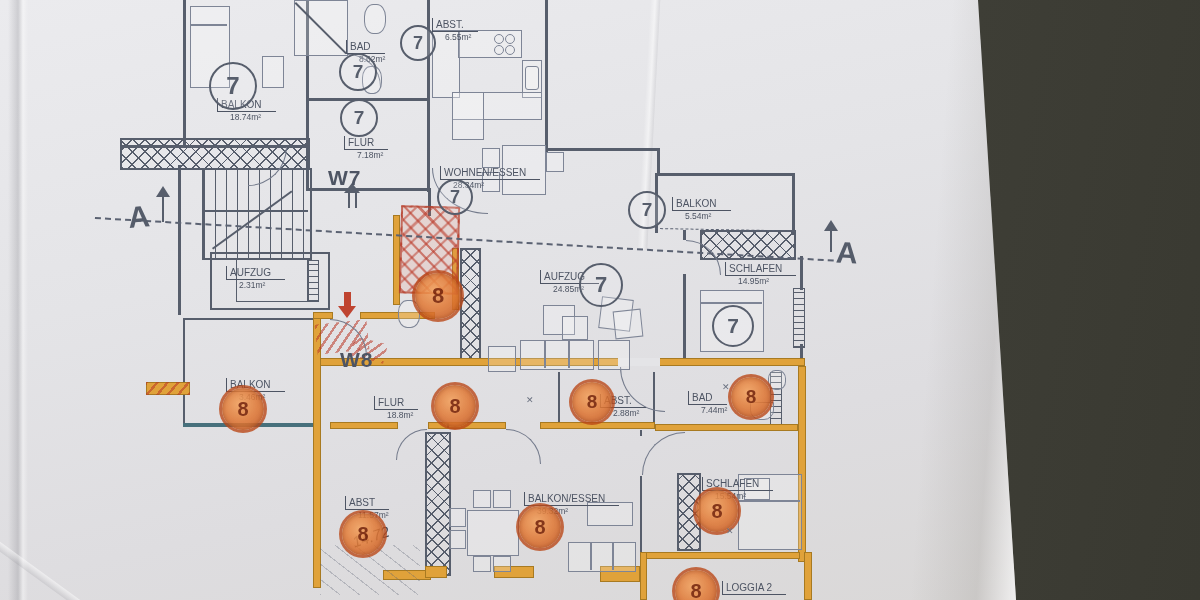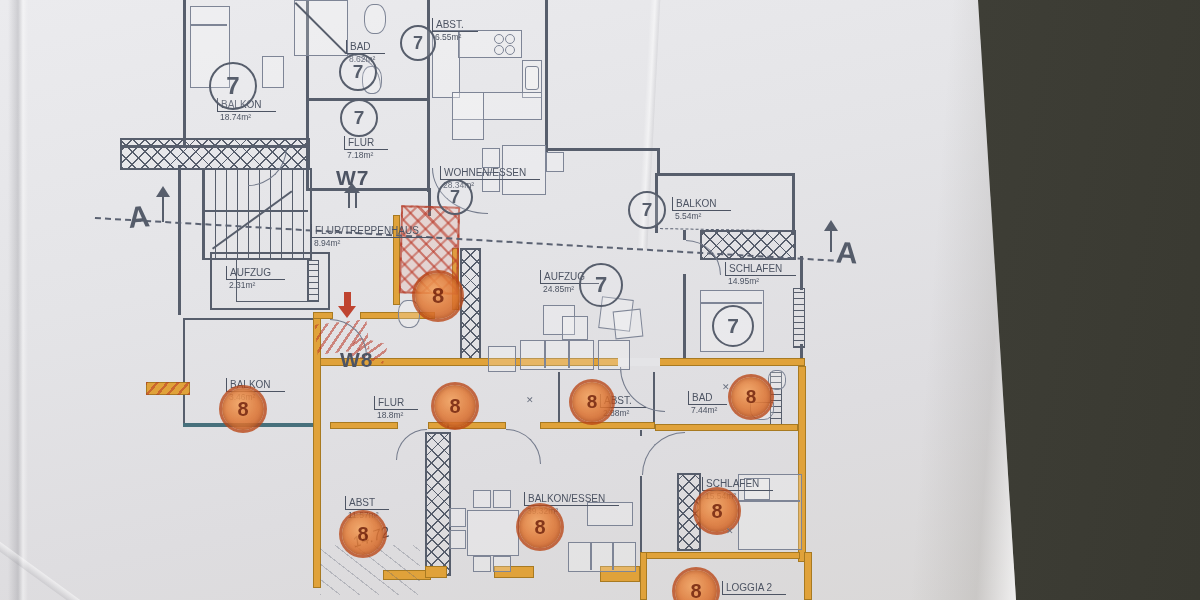--- a/index.html
+++ b/index.html
@@ -40,21 +40,21 @@
   .arc.bl{border-bottom:1.6px solid #737a8b;border-left:1.6px solid #737a8b;border-bottom-left-radius:100%;}
   .arc.br{border-bottom:1.6px solid #737a8b;border-right:1.6px solid #737a8b;border-bottom-right-radius:100%;}
   .c7{position:absolute;border:2.5px solid #575e6c;border-radius:50%;color:#575e6c;
     display:flex;align-items:center;justify-content:center;font-weight:bold;background:rgba(246,246,248,.18);}
   .st8{position:absolute;border-radius:50%;display:flex;align-items:center;justify-content:center;
     font-weight:bold;color:#7e2a0c;
     background:radial-gradient(circle at 42% 38%,rgba(243,162,94,.95) 0%,rgba(225,121,53,.92) 45%,rgba(198,86,30,.95) 100%);
     box-shadow:0 0 0 3px rgba(186,72,24,.85),inset 0 0 5px rgba(130,45,12,.55);opacity:.93;}
   .rl{position:absolute;color:#4d5463;line-height:1.3;white-space:nowrap;}
   .rl .nm{display:block;font-size:10px;border-bottom:1.3px solid #4d5463;border-left:1.3px solid #4d5463;padding:0 14px 0 3px;}
-  .rl .ar{display:block;font-size:8.5px;padding-left:3px;}
+  .rl .ar{display:block;font-size:8.5px;padding-left:13px;}
   .big{position:absolute;font-weight:bold;color:#4d5463;letter-spacing:1px;font-size:21px;}
   .sec{position:absolute;border-top:2px dashed #5b6272;transform-origin:0 0;}
   .sec2{position:absolute;border-top:1.5px dashed #5b6272;transform-origin:0 0;}
   .red-hatch{position:absolute;background-color:rgba(225,120,95,.15);
     background-image:repeating-linear-gradient(45deg,rgba(186,55,38,.6) 0 2.2px,transparent 2.2px 10px),
                      repeating-linear-gradient(-45deg,rgba(186,55,38,.5) 0 2.2px,transparent 2.2px 11px);
     border:2px solid rgba(180,60,40,.7);}
   .scribble{position:absolute;background-image:repeating-linear-gradient(-50deg,rgba(186,55,38,.55) 0 2.4px,transparent 2.4px 8px);}
   .xmark{position:absolute;color:#6a7180;font-size:9px;}
   .note{position:absolute;color:#3f4554;font-size:15px;font-style:italic;transform:rotate(-18deg);}
@@ -246,24 +246,20 @@
       <span class="ar">24.85m²</span>
     </div>
     <div class="rl" style="left:725px;top:262px">
       <span class="nm">SCHLAFEN</span>
       <span class="ar">14.95m²</span>
     </div>
     <div class="rl" style="left:226px;top:266px">
       <span class="nm">AUFZUG</span>
       <span class="ar">2.31m²</span>
     </div>
-    <div class="rl" style="left:311px;top:224px">
-      <span class="nm">FLUR/TREPPENHAUS</span>
-      <span class="ar">8.94m²</span>
-    </div>
     <div class="rl" style="left:226px;top:378px">
       <span class="nm">BALKON</span>
       <span class="ar">3.46m²</span>
     </div>
     <div class="rl" style="left:374px;top:396px">
       <span class="nm">FLUR</span>
       <span class="ar">18.8m²</span>
     </div>
     <div class="rl" style="left:600px;top:394px">
       <span class="nm">ABST.</span>
@@ -283,21 +279,21 @@
     </div>
     <div class="rl" style="left:702px;top:477px">
       <span class="nm">SCHLAFEN</span>
       <span class="ar">15.54m²</span>
     </div>
     <div class="rl" style="left:722px;top:581px">
       <span class="nm">LOGGIA 2</span>
       <span class="ar"></span>
     </div>
 
-    <div class="big" style="left:336px;top:166px">W7</div>
+    <div class="big" style="left:328px;top:166px">W7</div>
     <div class="big" style="left:340px;top:348px">W8</div>
     <div class="note" style="left:352px;top:528px">14.72</div>
 
     <div class="c7" style="left:209px;top:62px;width:44px;height:44px;font-size:24px">7</div>
     <div class="c7" style="left:339px;top:53px;width:34px;height:34px;font-size:19px">7</div>
     <div class="c7" style="left:340px;top:99px;width:34px;height:34px;font-size:19px">7</div>
     <div class="c7" style="left:400px;top:25px;width:32px;height:32px;font-size:18px">7</div>
     <div class="c7" style="left:437px;top:179px;width:32px;height:32px;font-size:18px">7</div>
     <div class="c7" style="left:628px;top:191px;width:34px;height:34px;font-size:19px">7</div>
     <div class="c7" style="left:579px;top:263px;width:40px;height:40px;font-size:22px">7</div>

